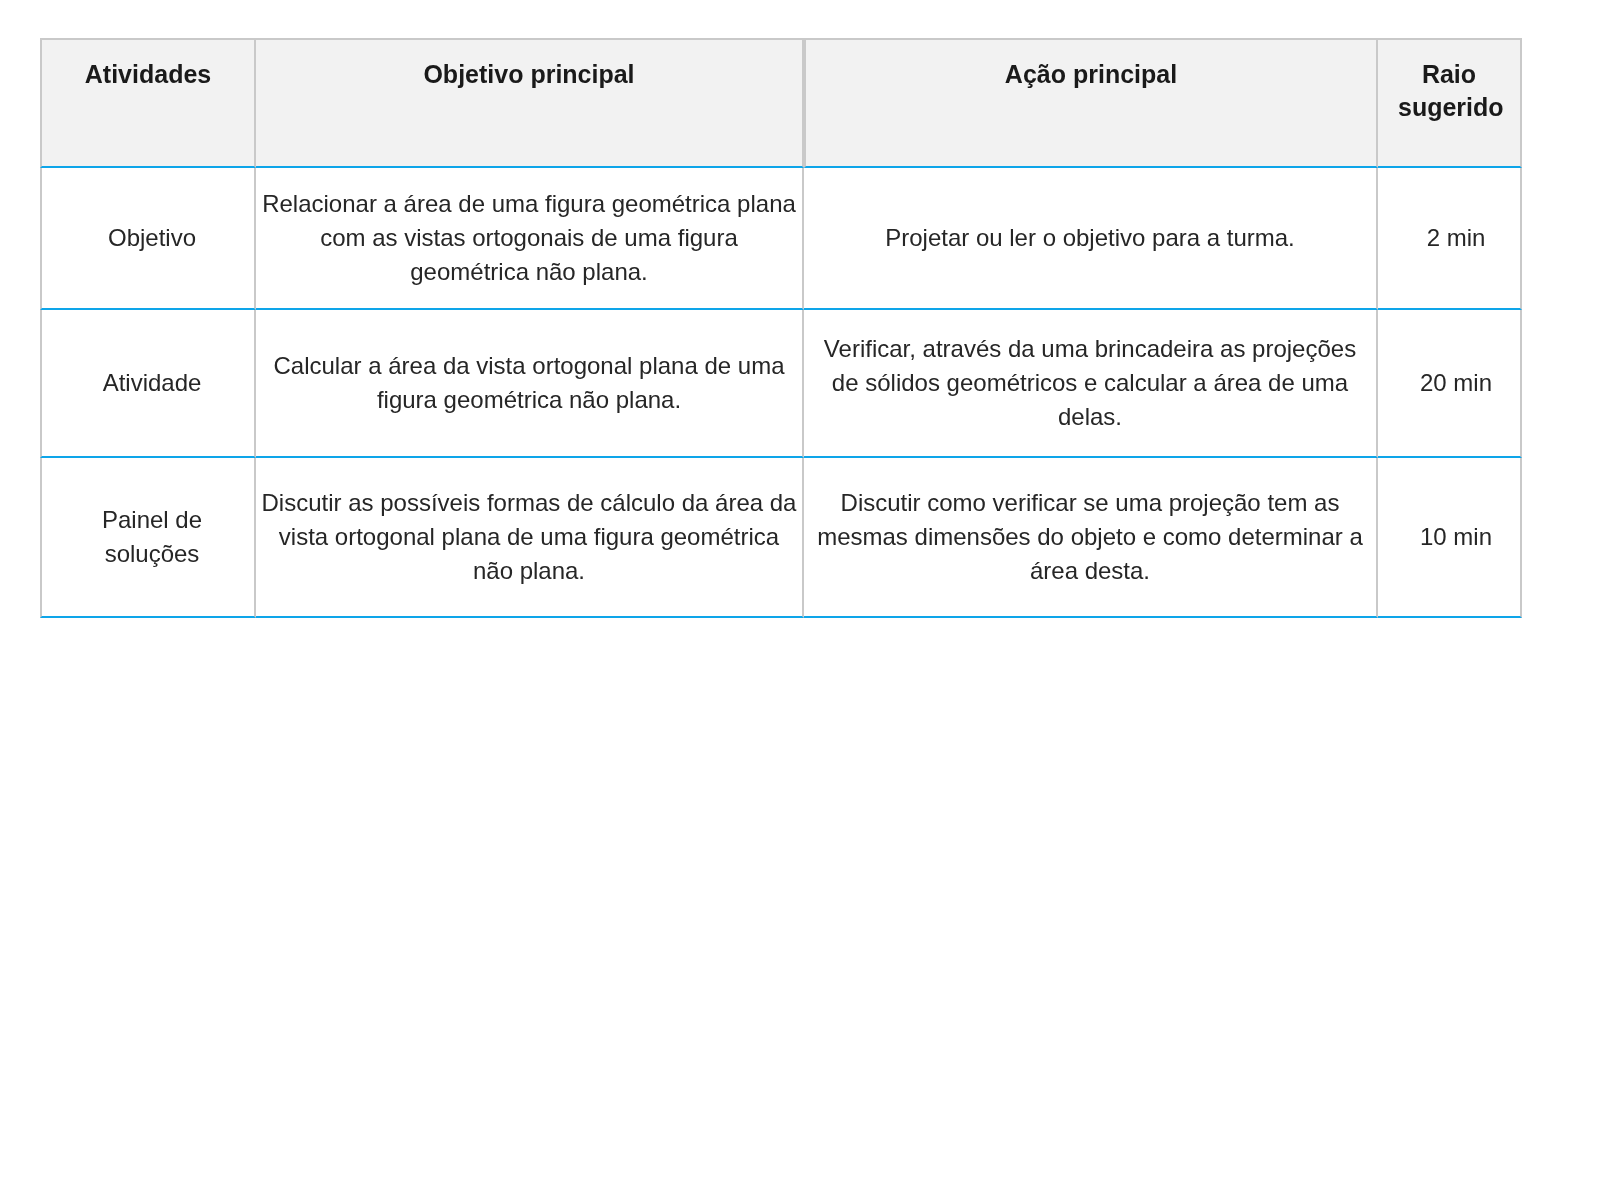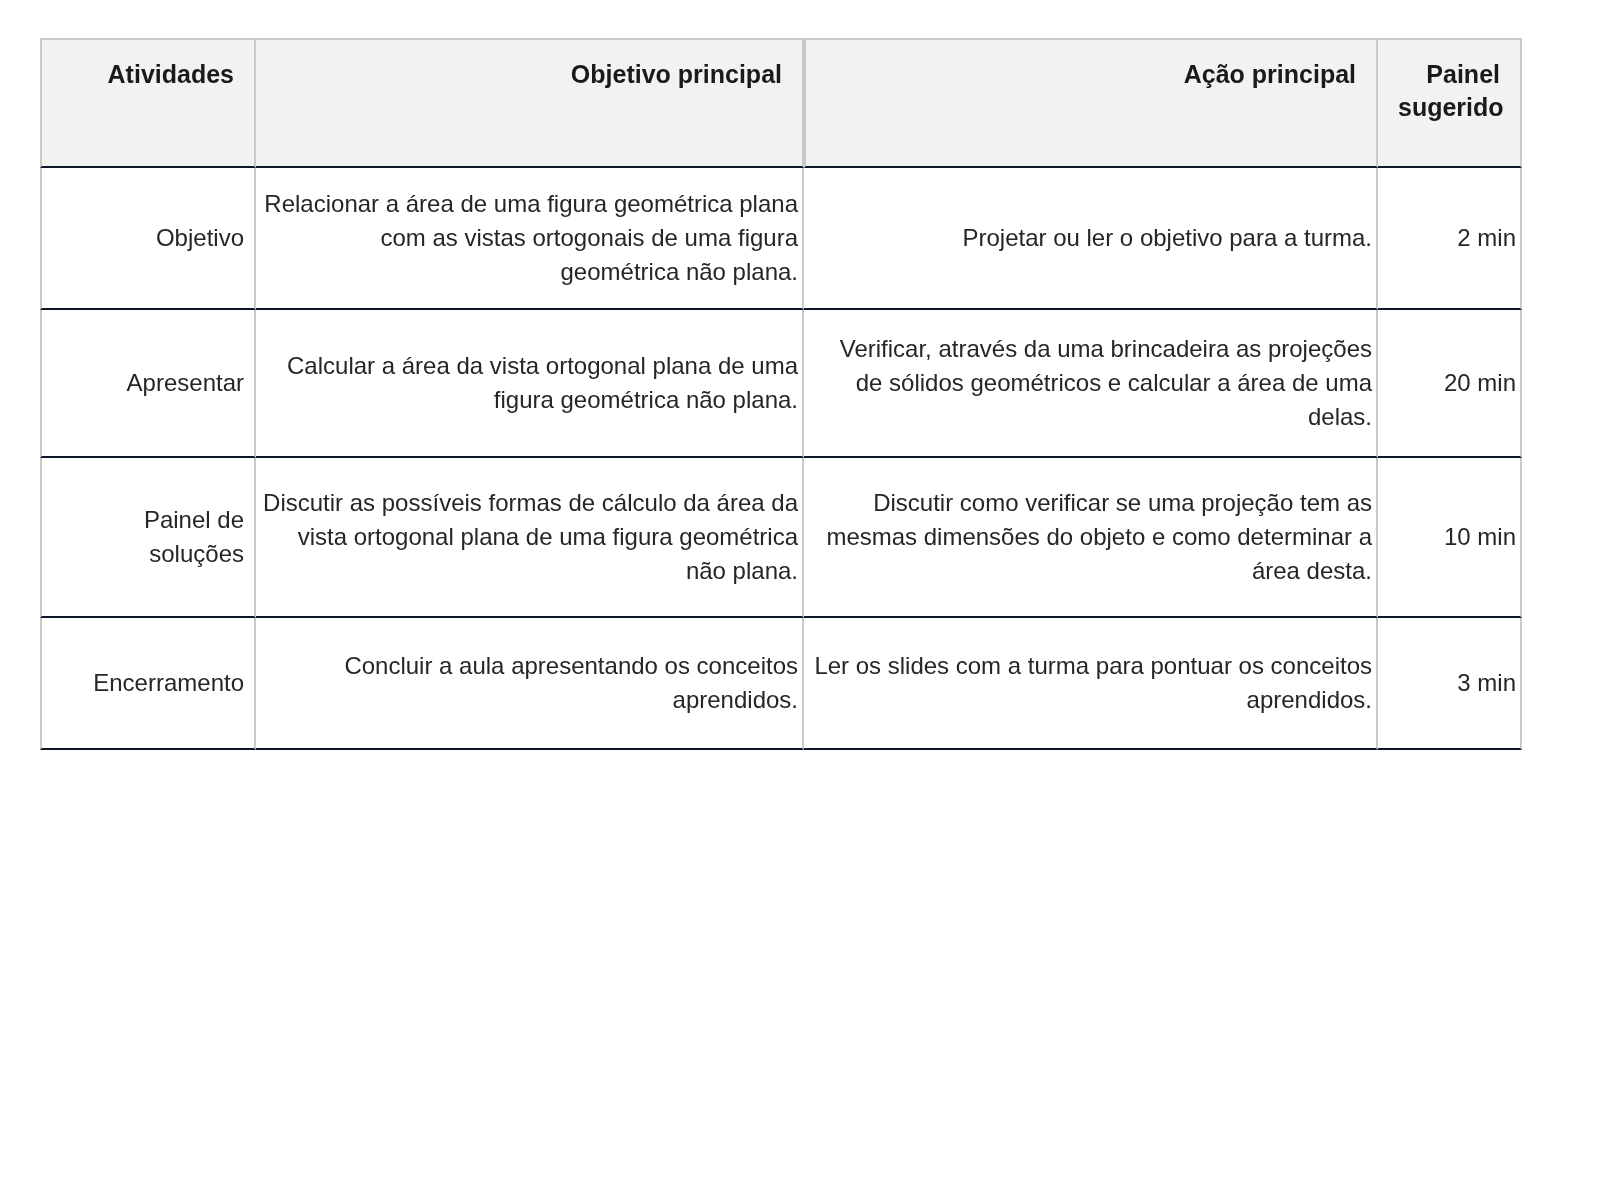--- a/index.html
+++ b/index.html
@@ -32,23 +32,23 @@
     table-layout: fixed;
   }
   table.plan col.c1 { width: 216px; }
   table.plan col.c2 { width: 548px; }
   table.plan col.c3 { width: 574px; }
   table.plan col.c4 { width: 144px; }
 
   table.plan th,
   table.plan td {
     border-right: 2px solid #c9c9c9;
-    border-bottom: 2px solid #0f172a;
+    border-bottom: 2px solid #0ea5e9;
     vertical-align: middle;
-    text-align: right;
+    text-align: center;
     box-sizing: border-box;
   }
   table.plan tr > th:first-child,
   table.plan tr > td:first-child {
     border-left: 2px solid #c9c9c9;
   }
   table.plan thead th {
     border-top: 2px solid #c9c9c9;
     background: #f2f2f2;
     font-weight: bold;
@@ -109,46 +109,40 @@
         <col class="c1">
           <col class="c2">
           <col class="c3">
           <col class="c4">
       </colgroup>
       <thead>
         <tr>
           <th>Atividades</th>
           <th>Objetivo principal</th>
           <th class="c3head">Ação principal</th>
-          <th>Painel sugerido</th>
+          <th>Raio sugerido</th>
         </tr>
       </thead>
       <tbody>
         <tr class="r1">
           <td class="act">Objetivo</td>
           <td>Relacionar a área de uma figura geométrica plana com as vistas ortogonais de uma figura geométrica não plana.</td>
           <td>Projetar ou ler o objetivo para a turma.</td>
           <td class="time">2 min</td>
         </tr>
         <tr class="r3">
-          <td class="act">Apresentar</td>
+          <td class="act">Atividade</td>
           <td>Calcular a área da vista ortogonal plana de uma figura geométrica não plana.</td>
           <td>Verificar, através da uma brincadeira as projeções de sólidos geométricos e calcular a área de uma delas.</td>
           <td class="time">20 min</td>
         </tr>
         <tr class="r4">
           <td class="act">Painel de soluções</td>
           <td>Discutir as possíveis formas de cálculo da área da vista ortogonal plana de uma figura geométrica não plana.</td>
           <td>Discutir como verificar se uma projeção tem as mesmas dimensões do objeto e como determinar a área desta.</td>
           <td class="time">10 min</td>
         </tr>
-        <tr class="r5">
-          <td class="act">Encerramento</td>
-          <td>Concluir a aula apresentando os conceitos aprendidos.</td>
-          <td>Ler os slides com a turma para pontuar os conceitos aprendidos.</td>
-          <td class="time">3 min</td>
-        </tr>
       </tbody>
     </table>
   </div>
 
 
 </div>
 
 </body></html>

